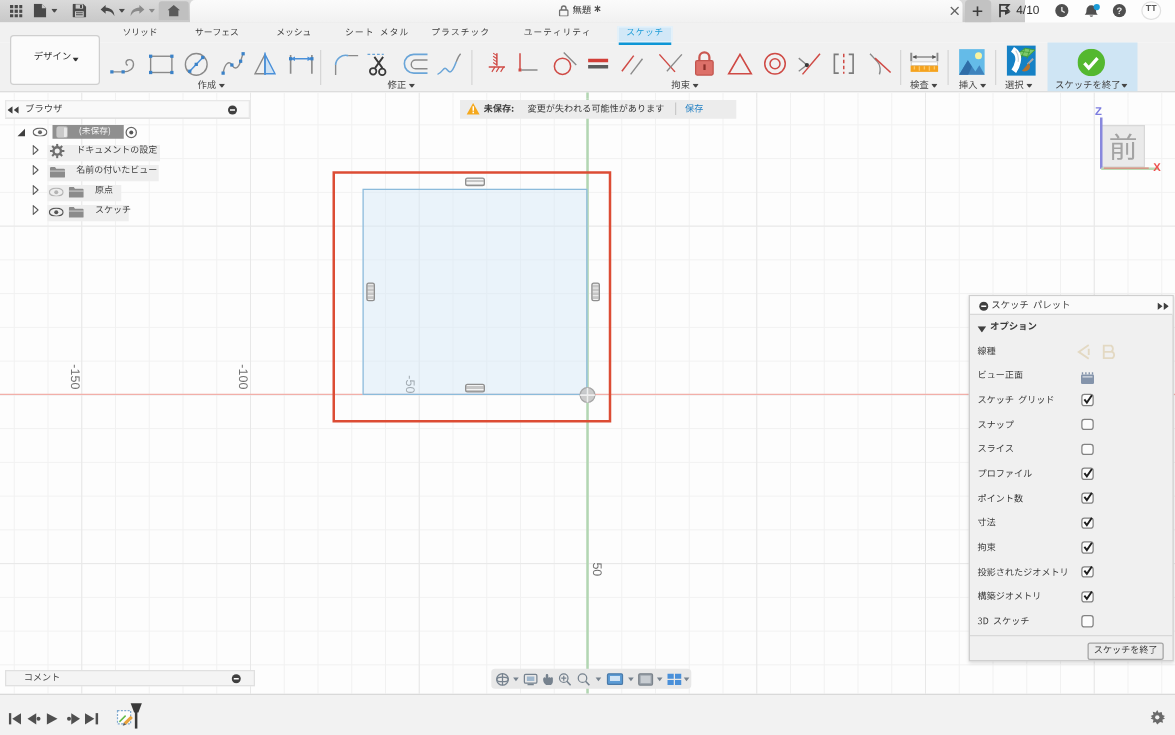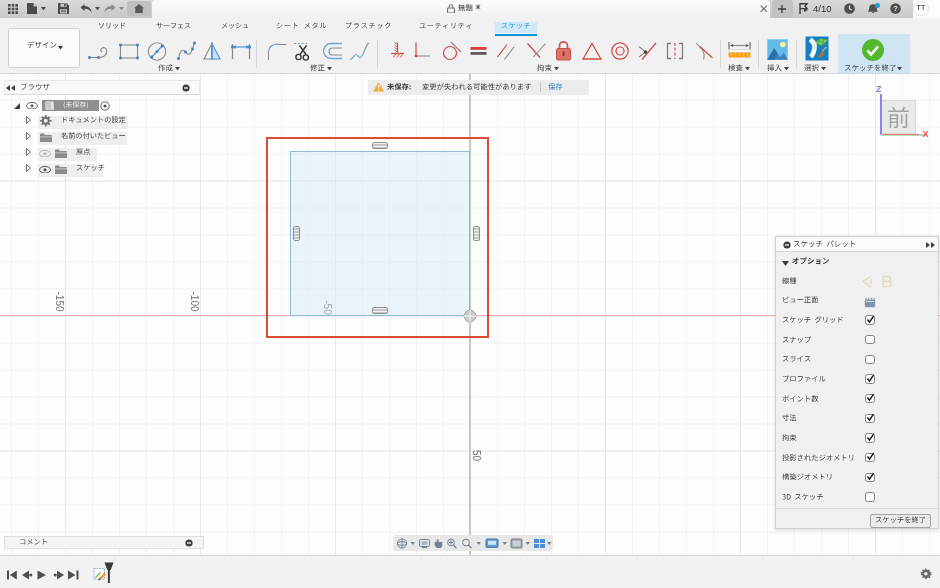--- a/index.html
+++ b/index.html
@@ -1,16 +1,16 @@
 <!DOCTYPE html>
 <html><head><meta charset="utf-8"><style>
 * { margin:0; padding:0; box-sizing:border-box; }
 html,body { width:940px; height:588px; overflow:hidden; }
 body { position:relative; font-family:"Liberation Sans", sans-serif; background:#fdfdfd; }
-#titlebar { position:absolute; left:0; top:0; width:913px; height:17.5px; background:linear-gradient(#dadada,#c8c8c8); }
+#titlebar { position:absolute; left:0; top:0; width:820px; height:17.5px; background:linear-gradient(#dadada,#c8c8c8); }
 #doctab { position:absolute; left:152px; top:0; width:618px; height:17.5px; background:linear-gradient(#fbfbfb,#f1f1f1); border-radius:4px 4px 0 0; }
 #plusbtn { position:absolute; left:772px; top:0px; width:21px; height:17.5px; background:#c2c2c2; border-radius:3px 3px 0 0; }
 #tabrow { position:absolute; left:0; top:17.5px; width:940px; height:16.5px; background:#f1f1f1; }
 #toolbar { position:absolute; left:0; top:34px; width:940px; height:40px; background:#f1f1f1; border-bottom:1px solid #d6d6d6; }
 #designbtn { position:absolute; left:7.5px; top:-6px; width:72px; height:39.5px; background:#fbfbfb; border:1px solid #cfcfcf; border-radius:3px; }
 .tbsep { position:absolute; top:6px; width:1px; height:28px; background:#d6d6d6; }
 .ticon { position:absolute; top:5px; }
 #finishblk { position:absolute; left:838px; top:0px; width:72px; height:39px; background:#cfe5f4; }
 #canvas { position:absolute; left:0; top:79px; width:940px; height:476px; background:#fdfdfd;
   background-image:

